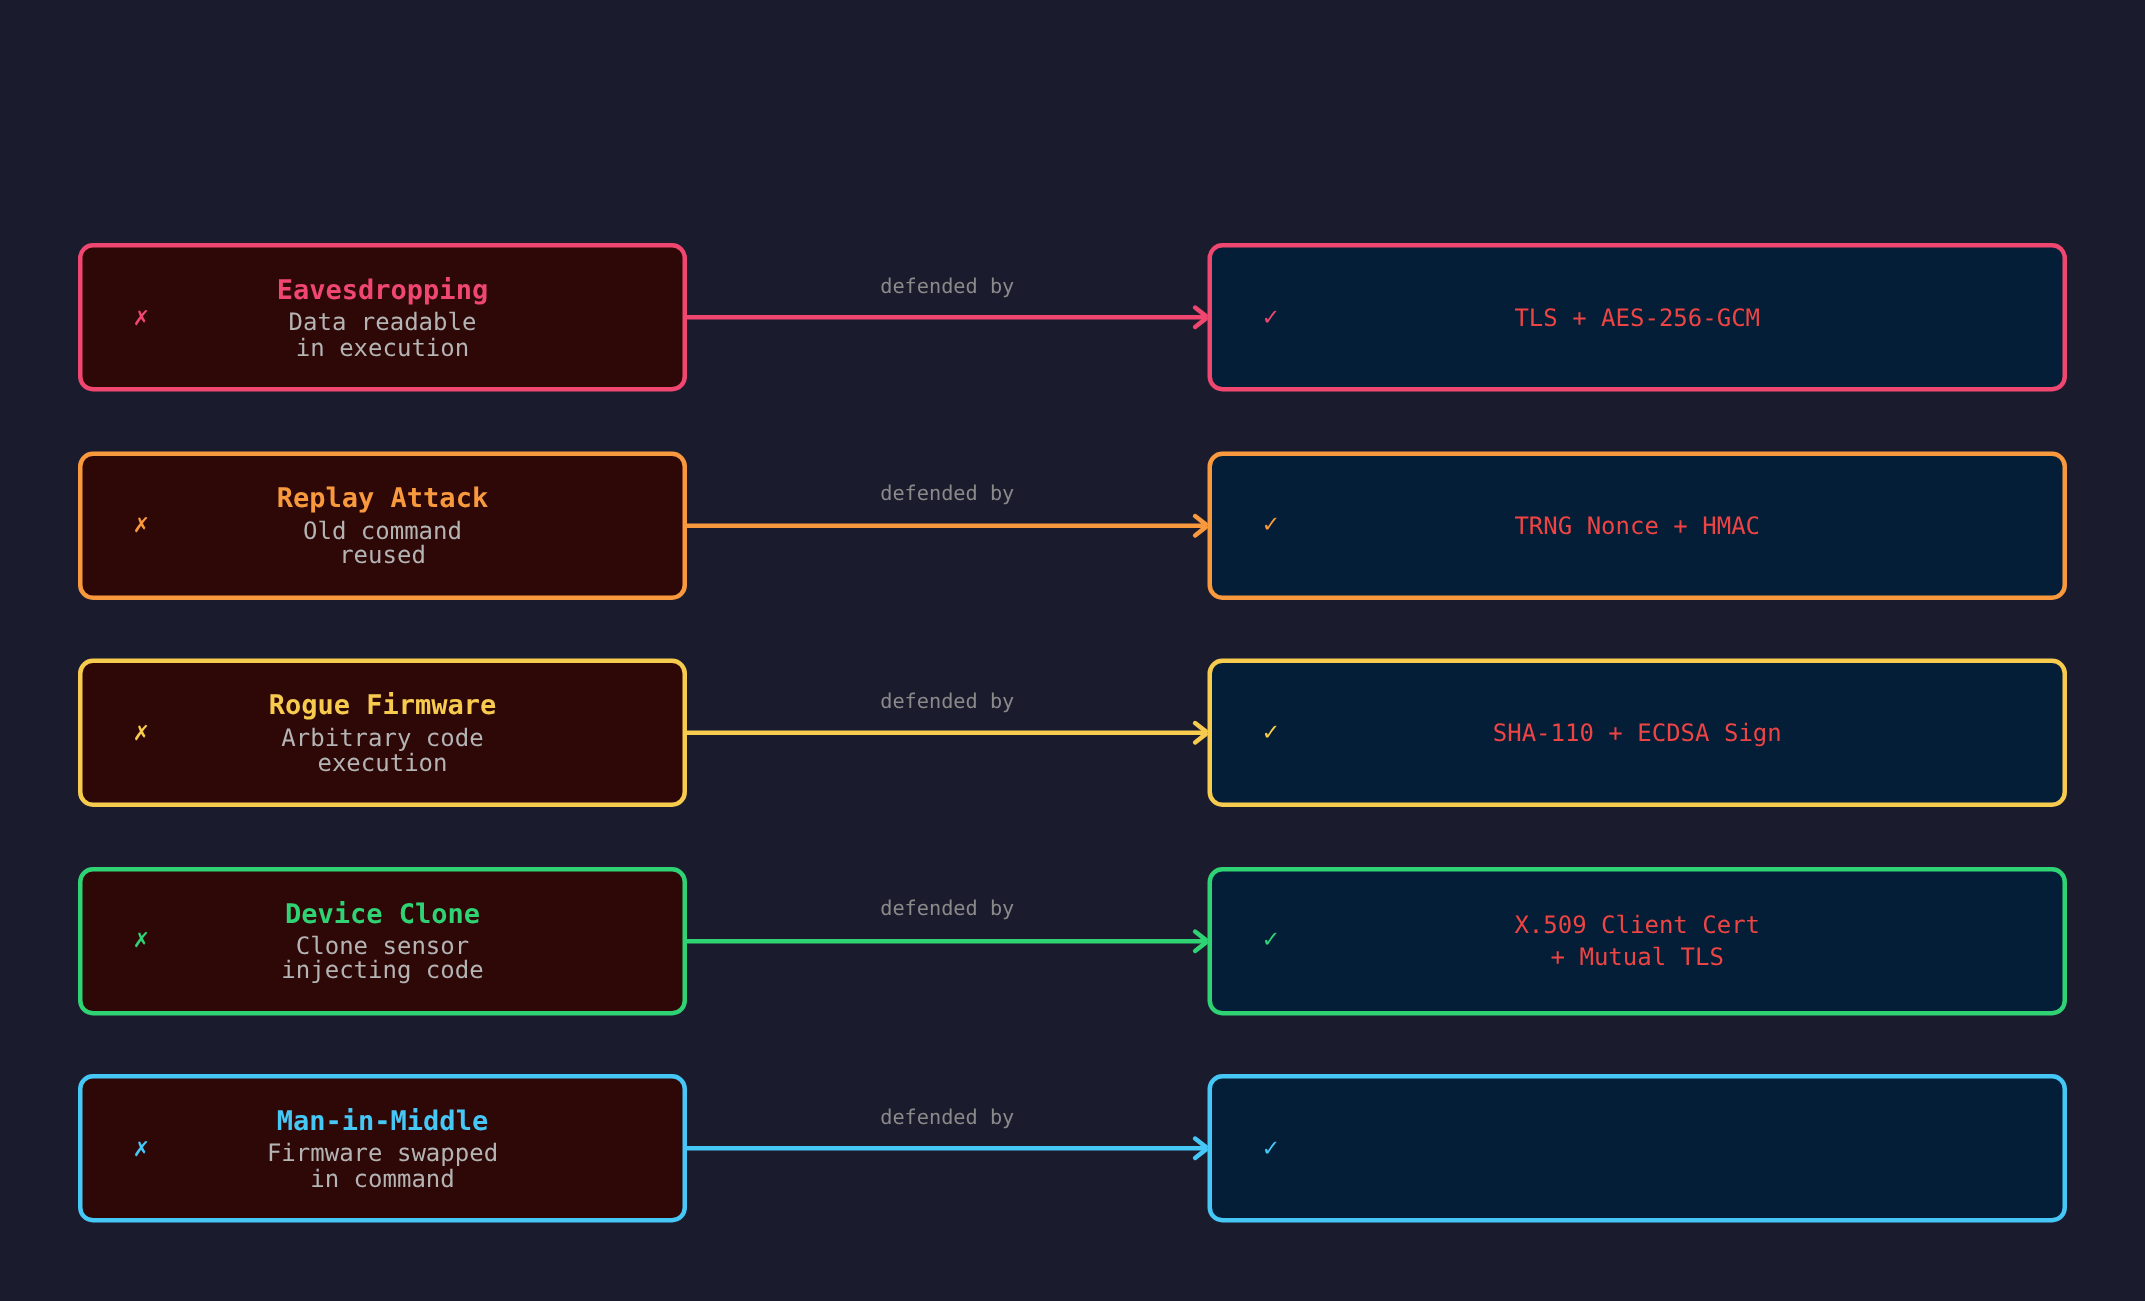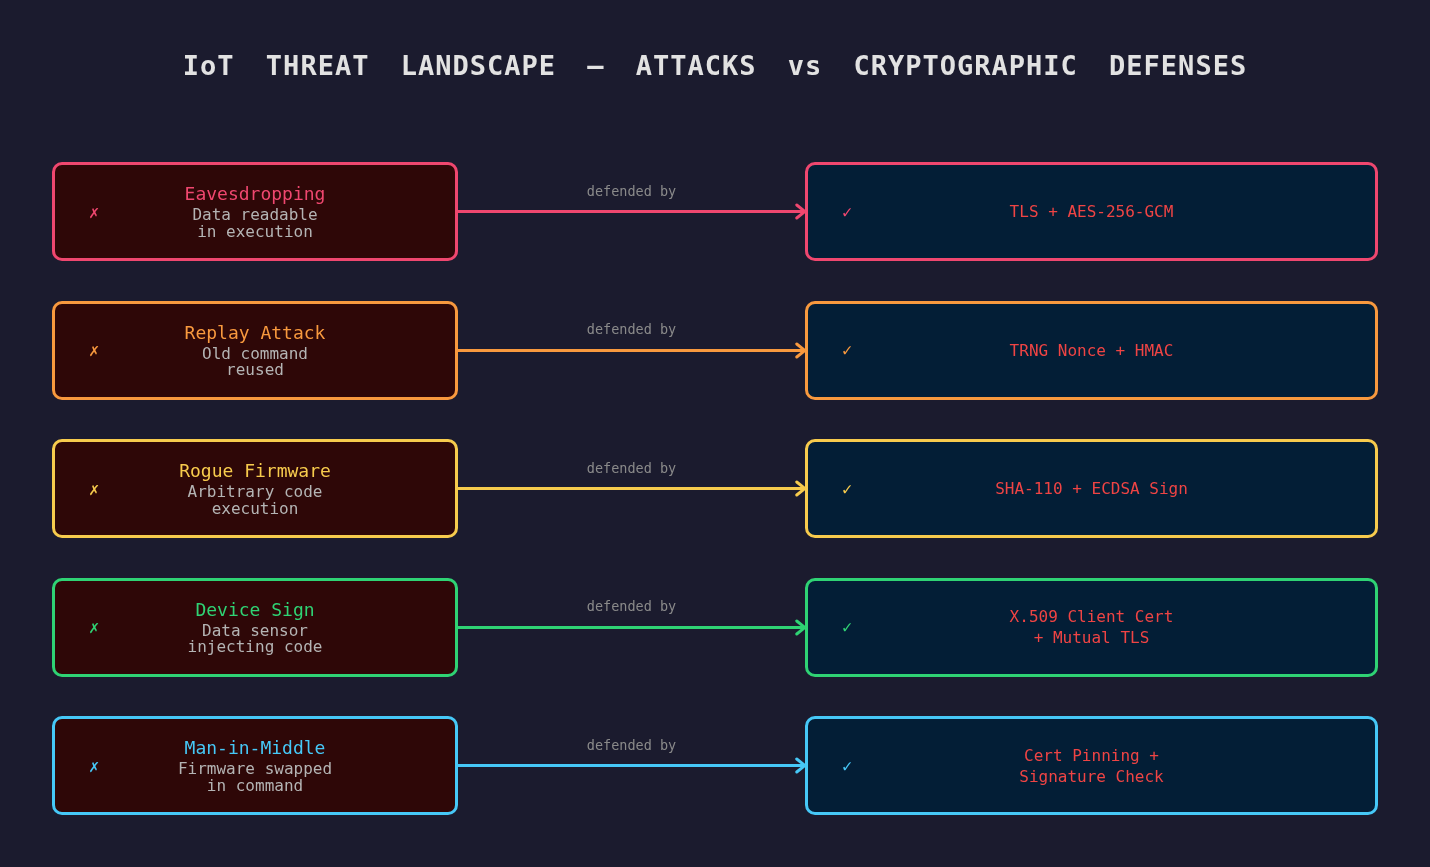--- a/index.html
+++ b/index.html
@@ -66,21 +66,21 @@
     left: 34px;
     top: 50%;
     transform: translateY(-50%);
     color: var(--accent);
     font-size: 17px;
     line-height: 1;
   }
   .attack-title {
     color: var(--accent);
     font-size: 18px;
-    font-weight: normal;
+    font-weight: bold;
     line-height: 21px;
   }
   .attack-desc {
     color: #b4b4b4;
     font-size: 16px;
     line-height: 16.5px;
     margin-top: 3px;
   }
   .defense-text {
     color: #ef4444;
@@ -130,21 +130,20 @@
     transform-origin: right center;
   }
   .arrow-head::before { transform: rotate(38deg); }
   .arrow-head::after  { transform: rotate(-38deg); }
 </style>
 </head>
 <body>
 
 <div class="canvas">
 
-  <div class="title">IoT THREAT LANDSCAPE — ATTACKS vs CRYPTOGRAPHIC DEFENSES</div>
 
   <div class="rows">
 
     <div class="row" style="--accent: #ef476f;">
       <div class="box attack-box">
         <span class="marker">✗</span>
         <div class="attack-title">Eavesdropping</div>
         <div class="attack-desc">
           <div class="line">Data readable</div>
           <div class="line">in execution</div>
@@ -206,23 +205,23 @@
         <div class="defense-text">
           <div class="line">SHA-110 + ECDSA Sign</div>
 
         </div>
       </div>
     </div>
 
     <div class="row" style="--accent: #2fd374;">
       <div class="box attack-box">
         <span class="marker">✗</span>
-        <div class="attack-title">Device Sign</div>
-        <div class="attack-desc">
-          <div class="line">Data sensor</div>
+        <div class="attack-title">Device Clone</div>
+        <div class="attack-desc">
+          <div class="line">Clone sensor</div>
           <div class="line">injecting code</div>
         </div>
       </div>
       <div class="connector">
         <span class="connector-label">defended by</span>
         <span class="arrow-line"></span>
         <span class="arrow-head"></span>
       </div>
       <div class="box defense-box">
         <span class="marker">✓</span>
@@ -242,21 +241,17 @@
           <div class="line">in command</div>
         </div>
       </div>
       <div class="connector">
         <span class="connector-label">defended by</span>
         <span class="arrow-line"></span>
         <span class="arrow-head"></span>
       </div>
       <div class="box defense-box">
         <span class="marker">✓</span>
-        <div class="defense-text">
-          <div class="line">Cert Pinning +</div>
-          <div class="line">Signature Check</div>
-        </div>
       </div>
     </div>
 
   </div>
 </div>
 
 </body></html>

